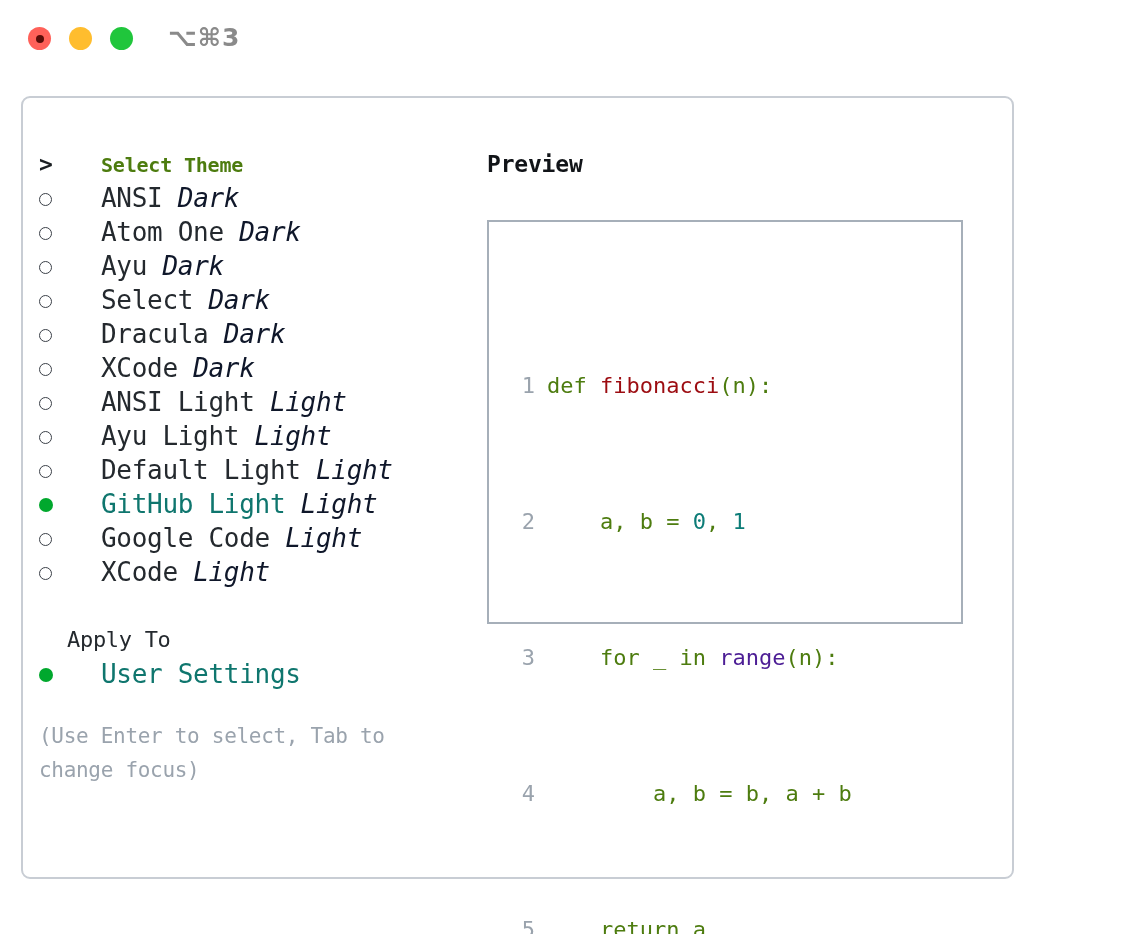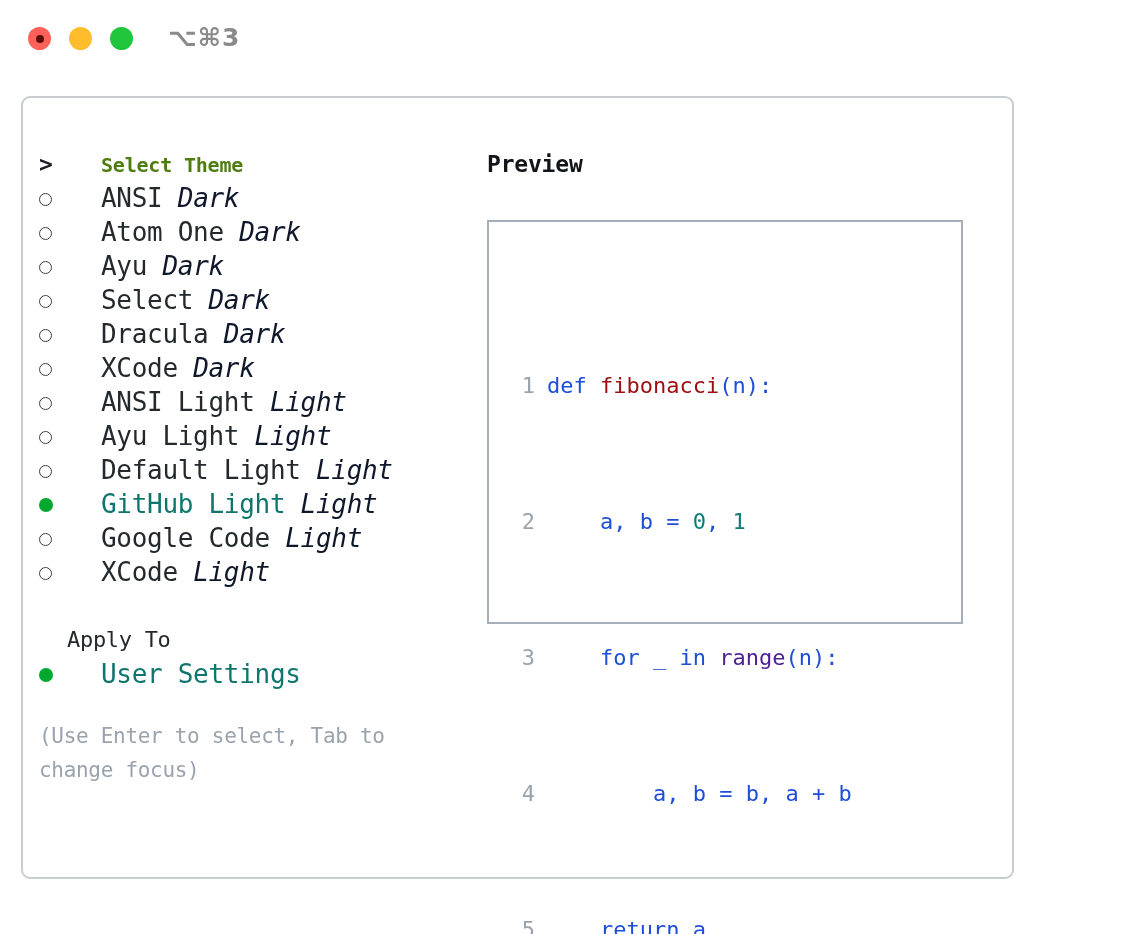--- a/index.html
+++ b/index.html
@@ -222,21 +222,21 @@
   }
   .code-line { display: flex; white-space: pre; }
   .lineno {
     display: inline-block;
     width: 26px;
     flex: 0 0 26px;
     text-align: right;
     color: #9aa3ad;
     margin-right: 12px;
   }
-  .tok-plain   { color: #1d4ed8; }
+  .tok-plain   { color: #4d7c0f; }
   .tok-fn      { color: #9c0c11; }
   .tok-num     { color: #0c7c77; }
   .tok-builtin { color: #4c1d95; }
 </style>
 </head>
 <body>
 
 <div class="window">
 
   <div class="titlebar">

